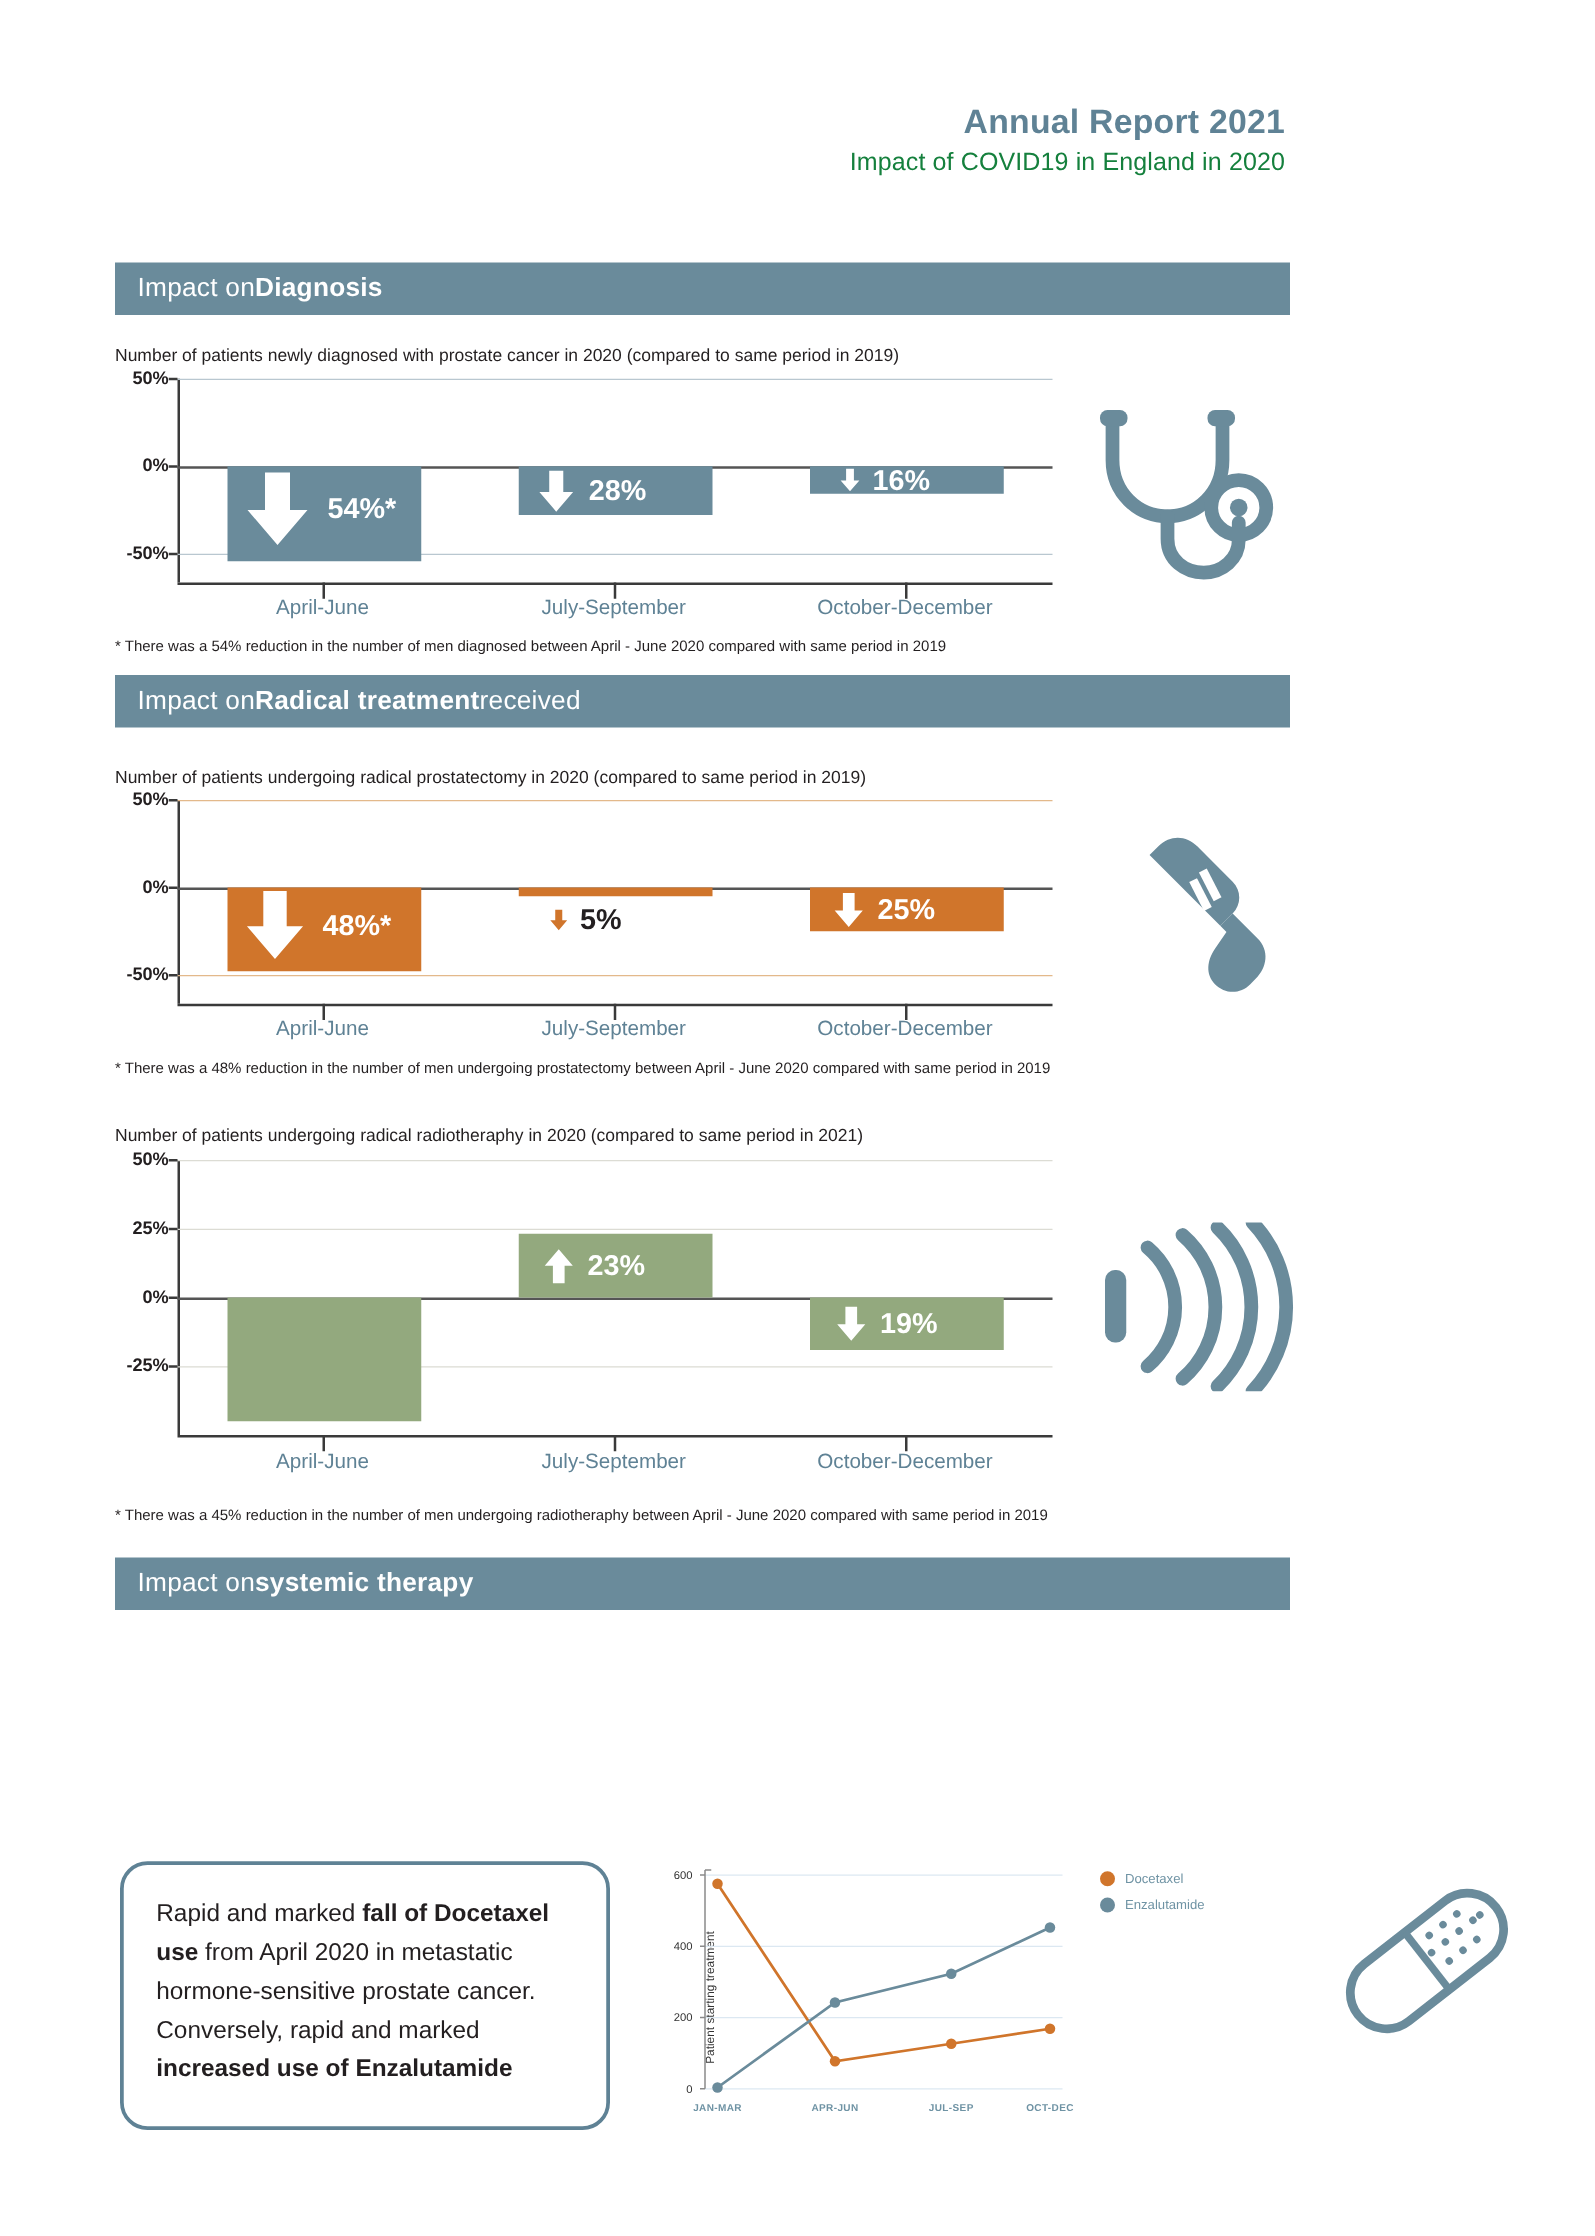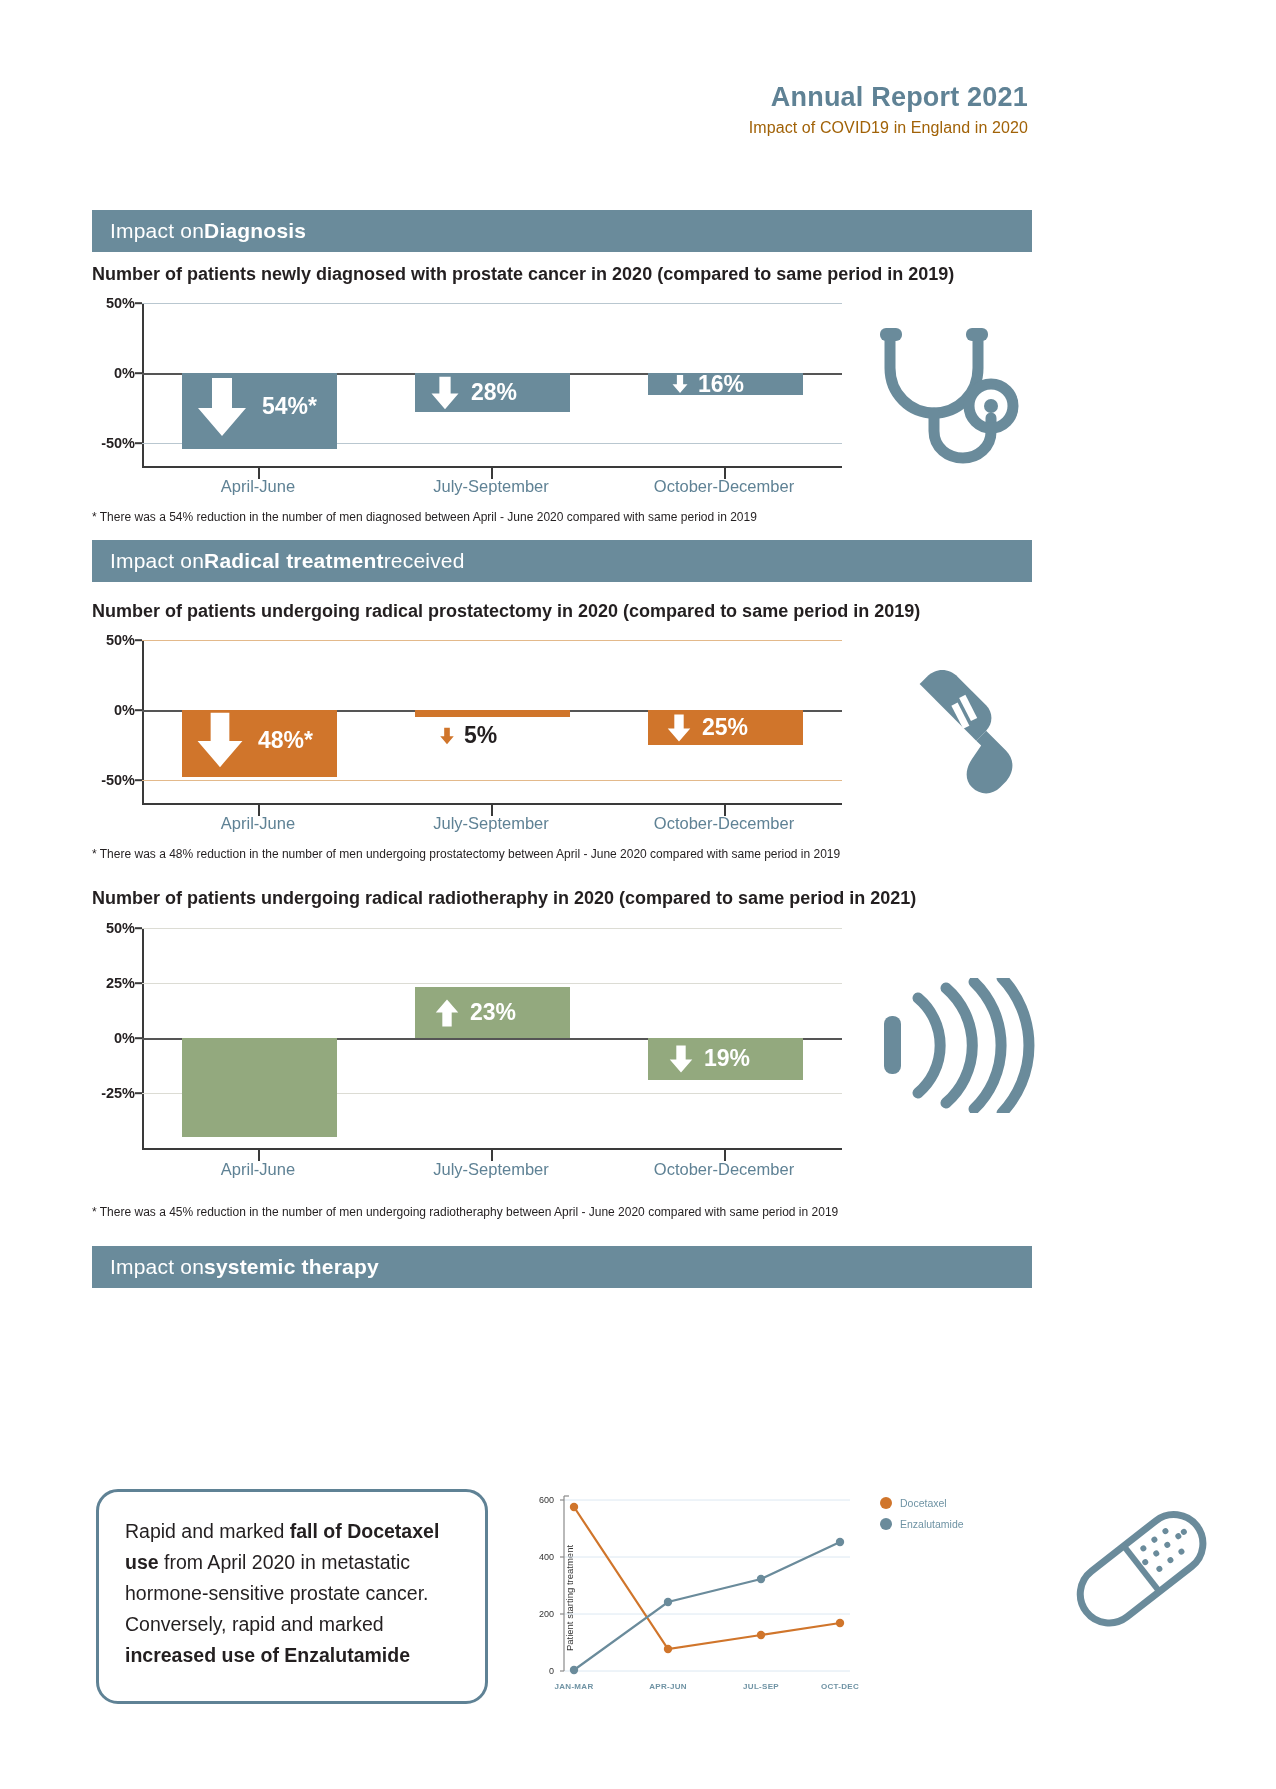--- a/index.html
+++ b/index.html
@@ -6,30 +6,30 @@
   body{width:1276px;height:1789px;position:relative;font-family:"Liberation Sans",sans-serif;color:#231f20;overflow:hidden;}
 
   
   .header{position:absolute;left:0;top:0;width:1276px;height:195px;}
   .logo{position:absolute;left:92px;top:72px;width:300px;}
   .logo-main{font-family:"Liberation Serif",serif;font-size:78px;line-height:82px;letter-spacing:1px;color:#000;}
   .logo-main .blue{color:#6f93a4;}
   .logo-sub{font-family:"Liberation Serif",serif;font-size:18.5px;color:#111;letter-spacing:.1px;margin-top:-2px;}
   .hdr-right{position:absolute;right:248px;top:82px;text-align:right;width:520px;}
   .hdr-title{font-size:27px;font-weight:bold;color:#5f8295;letter-spacing:.2px;}
-  .hdr-sub{font-size:16px;color:#a16207;margin-top:6px;letter-spacing:.1px;}
+  .hdr-sub{font-size:20px;color:#15803d;margin-top:6px;letter-spacing:.1px;}
 
   
   .band{position:absolute;left:92px;width:940px;height:42px;background:#6a8b9b;color:#fff;
         font-size:21px;display:flex;align-items:center;padding-left:18px;box-sizing:border-box;letter-spacing:.2px;}
   .band b{font-weight:bold;}
   .band .thin{font-weight:normal;}
 
   
-  .chart-title{position:absolute;left:92px;font-size:18px;font-weight:bold;color:#231f20;letter-spacing:0px;}
+  .chart-title{position:absolute;left:92px;font-size:14px;font-weight:normal;color:#231f20;letter-spacing:0px;margin-top:12px;}
   .footnote{position:absolute;left:92px;font-size:12px;color:#231f20;text-align:right;}
 
   .plot{position:absolute;}
   .yaxis-lbl{position:absolute;right:100%;margin-right:7px;transform:translateY(-50%);
              font-size:14.5px;font-weight:bold;color:#231f20;white-space:nowrap;}
   .tickmark{position:absolute;left:-7px;width:7px;height:1.6px;background:#3a3a3a;transform:translateY(-50%);}
   .gridline{position:absolute;left:0;height:1px;width:100%;}
   .zeroline{position:absolute;left:0;height:1.6px;width:100%;background:#555;}
   .vaxis{position:absolute;left:0;top:0;width:2px;background:#3a3a3a;}
   .baseline{position:absolute;left:0;height:2px;background:#3a3a3a;}

